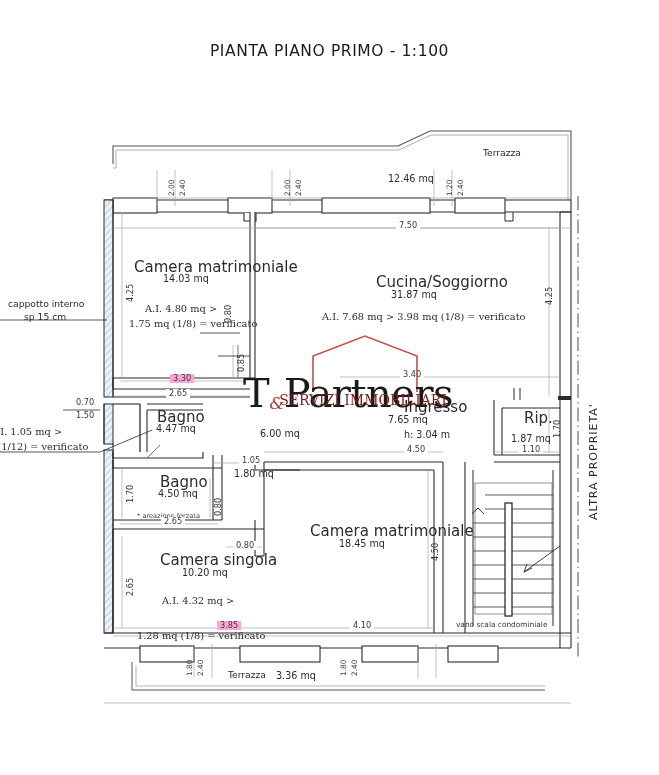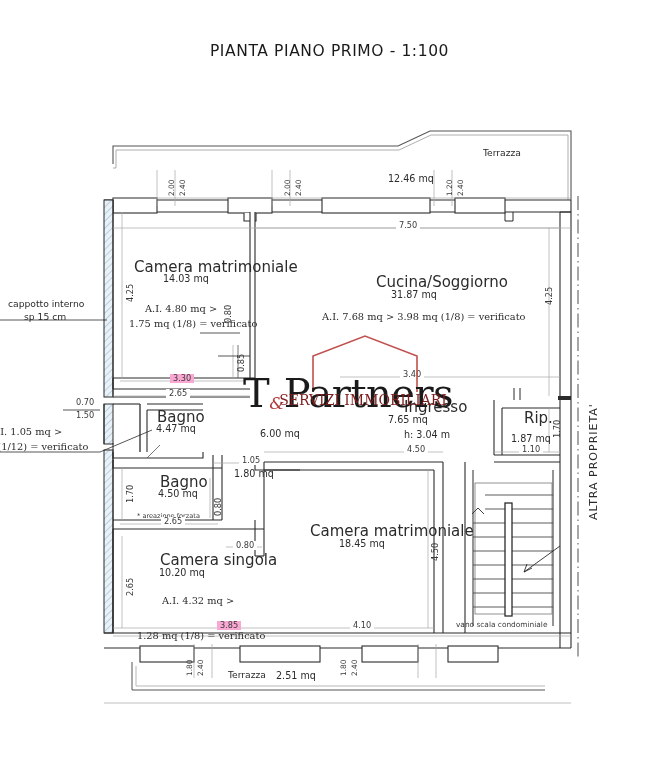--- a/index.html
+++ b/index.html
@@ -311,21 +311,21 @@
   <div class="lbl dim-small vert" style="left:284px; top:196px;">2.00</div>
   <div class="lbl dim-small vert" style="left:295px; top:196px;">2.40</div>
 
   <div class="lbl dim-small vert" style="left:446px; top:196px;">1.20</div>
   <div class="lbl dim-small vert" style="left:457px; top:196px;">2.40</div>
 
   <div class="lbl note" style="left:483px; top:148px;">Terrazza</div>
   <div class="lbl room-area" style="left:388px; top:173px;">12.46 mq</div>
 
   <div class="lbl note" style="left:228px; top:670px;">Terrazza</div>
-  <div class="lbl room-area" style="left:276px; top:670px;">2.51 mq</div>
+  <div class="lbl room-area" style="left:276px; top:670px;">3.36 mq</div>
 
   <div class="lbl dim-small vert" style="left:186px; top:676px;">1.80</div>
   <div class="lbl dim-small vert" style="left:197px; top:676px;">2.40</div>
   <div class="lbl dim-small vert" style="left:340px; top:676px;">1.80</div>
   <div class="lbl dim-small vert" style="left:351px; top:676px;">2.40</div>
 
   <div class="lbl room-name" style="left:134px; top:259px;">Camera matrimoniale</div>
   <div class="lbl room-area" style="left:163px; top:273px;">14.03 mq</div>
   <div class="lbl ai-note" style="left:145px; top:303px;">A.I. 4.80 mq &gt;</div>
   <div class="lbl ai-note" style="left:129px; top:318px;">1.75 mq (1/8) = verificato</div>
@@ -335,21 +335,21 @@
   <div class="lbl ai-note" style="left:322px; top:311px;">A.I. 7.68 mq &gt; 3.98 mq (1/8) = verificato</div>
 
   <div class="lbl room-name" style="left:157px; top:409px;">Bagno</div>
   <div class="lbl room-area" style="left:156px; top:423px;">4.47 mq</div>
 
   <div class="lbl room-name" style="left:160px; top:474px;">Bagno</div>
   <div class="lbl room-area" style="left:158px; top:488px;">4.50 mq</div>
   <div class="lbl tiny" style="left:137px; top:513px;">* areazione forzata</div>
 
   <div class="lbl room-name" style="left:160px; top:552px;">Camera singola</div>
-  <div class="lbl room-area" style="left:159px; top:567px;">10.20 mq</div>
+  <div class="lbl room-area" style="left:182px; top:567px;">10.20 mq</div>
   <div class="lbl ai-note" style="left:162px; top:595px;">A.I. 4.32 mq &gt;</div>
   <div class="lbl ai-note" style="left:137px; top:610px;margin-top:20px;">1.28 mq (1/8) = verificato</div>
 
   <div class="lbl room-name" style="left:310px; top:523px;">Camera matrimoniale</div>
   <div class="lbl room-area" style="left:339px; top:538px;">18.45 mq</div>
 
   <div class="lbl room-name" style="left:404px; top:399px;">Ingresso</div>
   <div class="lbl room-area" style="left:388px; top:414px;">7.65 mq</div>
   <div class="lbl room-area" style="left:404px; top:429px;">h: 3.04 m</div>
 

